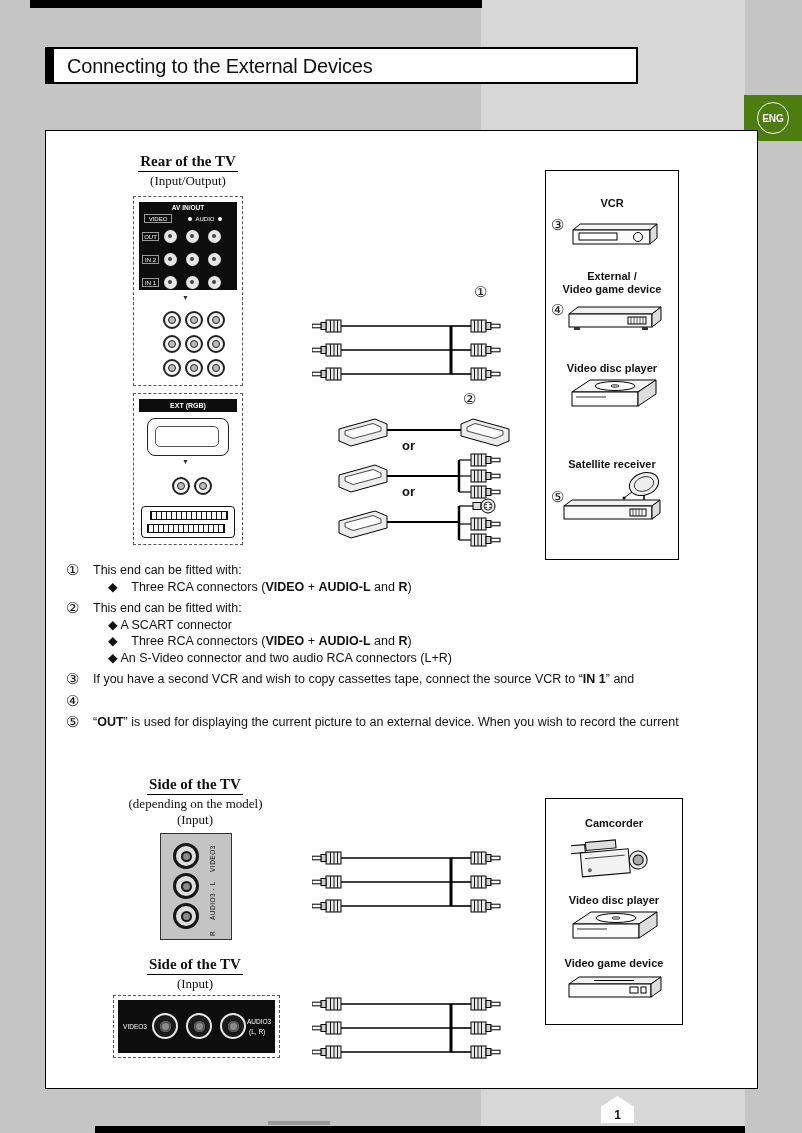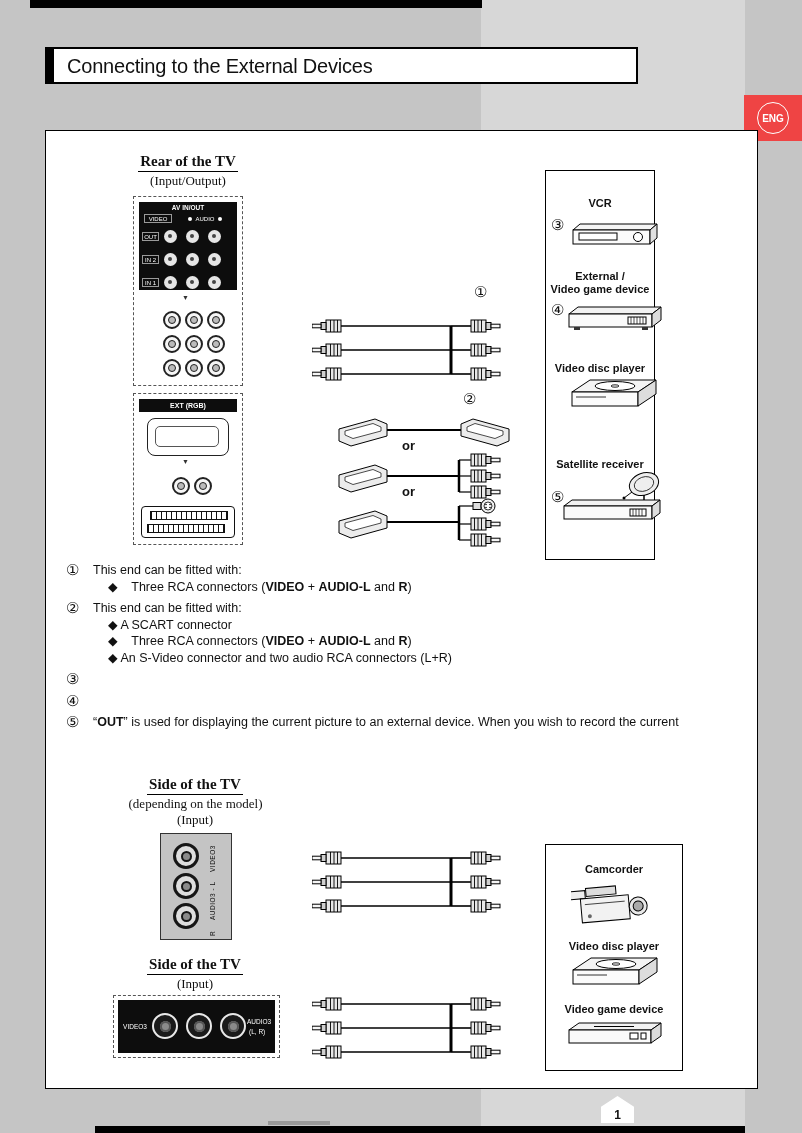--- a/index.html
+++ b/index.html
@@ -70,21 +70,21 @@
         <line x1="139" y1="8" x2="139" y2="56" stroke="#000" stroke-width="3"></line>
       </g>
     </defs>
   </svg>
 
   <div class="abs" style="left:481px;top:0;width:264px;height:1133px;background:#d7d7d7"></div>
   <div class="abs" style="left:30px;top:0;width:452px;height:8px;background:#000"></div>
   <div class="abs" style="left:95px;top:1126px;width:650px;height:7px;background:#000"></div>
   <div class="abs" style="left:268px;top:1121px;width:62px;height:4px;background:#999"></div>
 
-  <div class="abs" style="left:744px;top:95px;width:58px;height:46px;background:#ef4444;display:flex;align-items:center;justify-content:center">
+  <div class="abs" style="left:744px;top:95px;width:58px;height:46px;background:#4d7c0f;display:flex;align-items:center;justify-content:center">
     <div style="width:32px;height:32px;border:1.5px solid #fff;border-radius:50%;color:#fff;font-weight:bold;font-size:10px;display:flex;align-items:center;justify-content:center">ENG</div>
   </div>
 
   <div class="abs" style="left:45px;top:47px;width:593px;height:37px;background:#fff;border:2px solid #000">
     <div class="abs" style="left:0;top:0;width:7px;height:100%;background:#000"></div>
     <div class="abs" style="left:20px;top:50%;transform:translateY(-50%);font-weight:normal;font-size:20px;letter-spacing:-0.2px">Connecting to the External Devices</div>
   </div>
 
   <div class="abs" style="left:45px;top:130px;width:713px;height:959px;background:#fff;border:1px solid #000"></div>
 
@@ -214,21 +214,21 @@
         <circle cx="17" cy="-1.5" r="0.8" fill="#000"></circle>
       <circle cx="13" cy="1.5" r="0.8" fill="#000"></circle>
         <circle cx="17" cy="1.5" r="0.8" fill="#000"></circle>
     </g>
     <use href="#rca-plug-r" transform="translate(138,105)"></use>
     <use href="#rca-plug-r" transform="translate(138,121)"></use>
   </svg>
   <span class="or-label" style="left:402px;top:438px">or</span>
   <span class="or-label" style="left:402px;top:484px">or</span>
 
-  <div class="dev-box" style="left:545px;top:170px;width:110px;height:390px">
+  <div class="dev-box" style="left:545px;top:170px;width:134px;height:390px">
     <div class="dev-label" style="top:26px">VCR</div>
     <span class="callout" style="left:5px;top:46px">③</span>
     <svg class="abs" style="left:24px;top:50px" width="90" height="30" viewBox="0 0 90 30">
       <polygon points="3,9 10,3 87,3 80,9" fill="#f5f5f5" stroke="#000"></polygon>
       <rect x="3" y="9" width="77" height="14" fill="#fbfbfb" stroke="#000"></rect>
       <polygon points="80,23 80,9 87,3 87,17" fill="#e0e0e0" stroke="#000"></polygon>
       <rect x="9" y="12" width="38" height="7" fill="#fff" stroke="#000"></rect>
       <circle cx="68" cy="16" r="4.5" fill="#fff" stroke="#000"></circle>
     </svg>
     <div class="dev-label" style="top:99px">External /</div>
@@ -288,20 +288,21 @@
       <div>
         <div class="note-line">This end can be fitted with:</div>
         <div class="note-line bullet">◆ A SCART connector</div>
         <div class="note-line bullet"><span>◆    Three RCA connectors (</span><span class="b">VIDEO</span><span> + </span><span class="b">AUDIO-L</span><span> and </span><span class="b">R</span><span>)</span></div>
         <div class="note-line bullet">◆ An S-Video connector and two audio RCA connectors (L+R)</div>
       </div>
     </div>
     <div class="note">
       <span class="note-num">③</span>
       <div>
+        <div class="note-line"><span>If you have a second VCR and wish to copy cassettes tape, connect the source VCR to “</span><span class="b">IN 1</span><span>” and</span></div>
       </div>
     </div>
     <div class="note">
       <span class="note-num">④</span>
     </div>
     <div class="note">
       <span class="note-num">⑤</span>
       <div>
         <div class="note-line"><span>“</span><span class="b">OUT</span><span>” is used for displaying the current picture to an external device. When you wish to record the current</span></div>
       </div>
@@ -326,21 +327,21 @@
       </div>
     <div class="vlabel" style="left:48px;top:4px;height:34px">VIDEO3</div>
     <div class="vlabel" style="left:48px;top:38px;height:48px">AUDIO3 - L</div>
     <div class="vlabel" style="left:48px;top:88px;height:14px">R</div>
   </div>
 
   <svg class="abs" style="left:312px;top:850px" width="190" height="64" viewBox="0 0 190 64">
     <use href="#cable3"></use>
   </svg>
 
-  <div class="dev-box" style="left:545px;top:844px;width:138px;height:227px">
+  <div class="dev-box" style="left:545px;top:798px;width:138px;height:227px">
     <div class="dev-label" style="top:18px">Camcorder</div>
     <svg class="abs" style="left:25px;top:33px" width="88" height="55" viewBox="0 0 88 55">
       <g transform="rotate(-5 44 27)">
         <rect x="16" y="8" width="30" height="8" fill="#ddd" stroke="#000"></rect>
         <rect x="0" y="10" width="15" height="8" fill="#eee" stroke="#000"></rect>
         <rect x="10" y="18" width="48" height="24" fill="#f2f2f2" stroke="#000"></rect>
         <circle cx="67" cy="30" r="9" fill="#e8e8e8" stroke="#000"></circle>
         <circle cx="67" cy="30" r="5" fill="#aaa" stroke="#000"></circle>
         <circle cx="18" cy="36" r="2" fill="#666"></circle>
         <line x1="14" y1="24" x2="54" y2="24" stroke="#000" stroke-width="0.7"></line>

